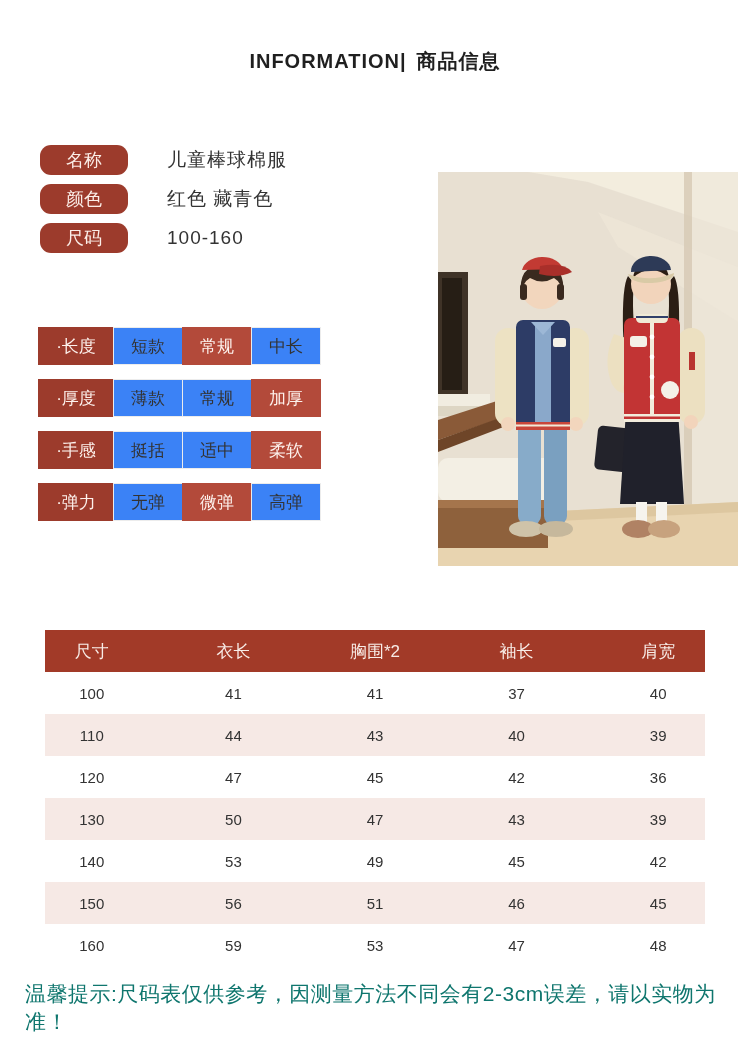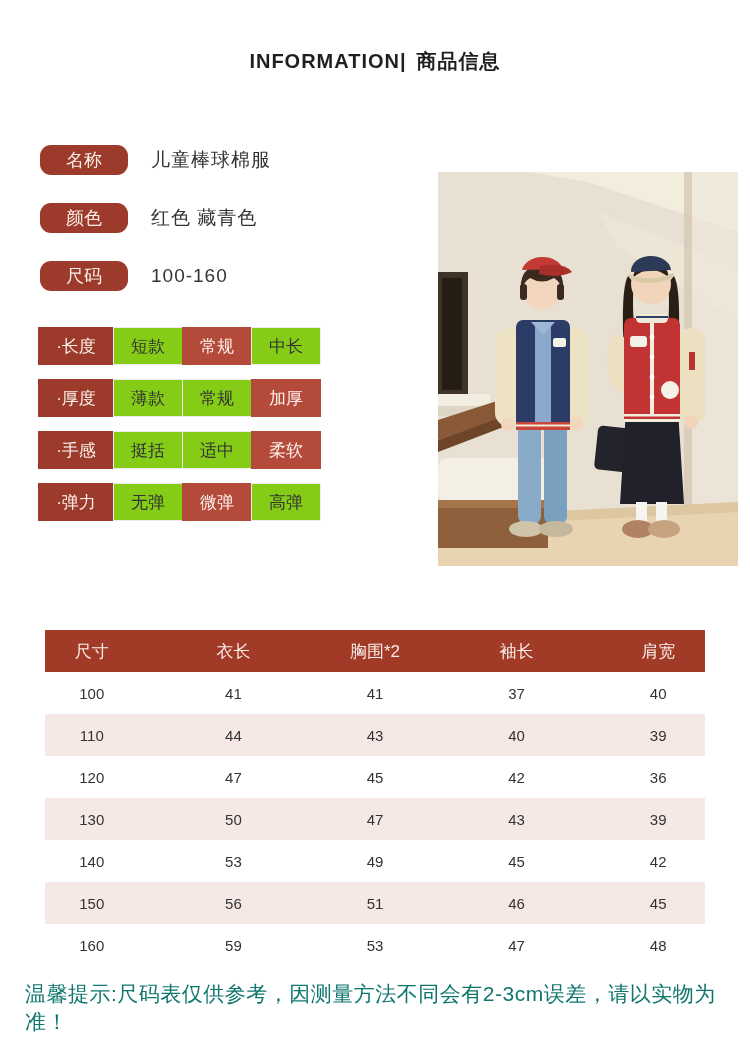--- a/index.html
+++ b/index.html
@@ -10,40 +10,40 @@
     margin:0 auto;
   }
   
   .title {
     position:absolute; top:48px; left:0; width:100%;
     text-align:center; font-size:20px; color:#1f1f1f;
     font-weight:600; letter-spacing:1px;
   }
   .title .zh { font-weight:700; margin-left:10px; }
   
-  .attrs { position:absolute; left:40px; top:145px; display:flex; flex-direction:column; gap:28px; }
+  .attrs { position:absolute; left:40px; top:145px; display:flex; flex-direction:column; gap:9px; }
   .attr-row { display:flex; align-items:center; height:30px; }
   .badge {
     width:88px; height:30px; border-radius:11px;
     background:var(--badge-red,#9c3b2c); color:#fbeee8;
     font-size:18px; display:flex; align-items:center; justify-content:center;
   }
-  .attr-value { margin-left:23px; font-size:19px; color:#333; letter-spacing:1px; }
+  .attr-value { margin-left:39px; font-size:19px; color:#333; letter-spacing:1px; }
   
   .photo { position:absolute; left:438px; top:172px; width:300px; height:394px; overflow:hidden; }
   
   .options { position:absolute; left:38px; top:327px; display:flex; flex-direction:column; gap:24px; }
   .opt-row { display:flex; height:28px; }
   .opt-label {
     width:76px; height:38px; background:var(--badge-red,#9c3b2c); color:#fdf1ec;
     font-size:17px; display:flex; align-items:center; justify-content:center;
     flex:none;
   }
   .choice {
-    width:70px; height:38px; background:#84cc16; border:1px solid #ececec; margin-left:-1px;
+    width:70px; height:38px; background:#3b82f6; border:1px solid #ececec; margin-left:-1px;
     font-size:17px; color:#333; display:flex; align-items:center; justify-content:center;
     cursor:pointer; flex:none;
   }
   .choice.sel {
     background:var(--selected-red,#b34a3a); border-color:var(--selected-red,#b34a3a);
     color:#fdf1ec;
   }
   
   .size-table { position:absolute; left:45px; top:630px; width:660px; }
   .t-row { display:flex; height:42px;gap:48px; }

